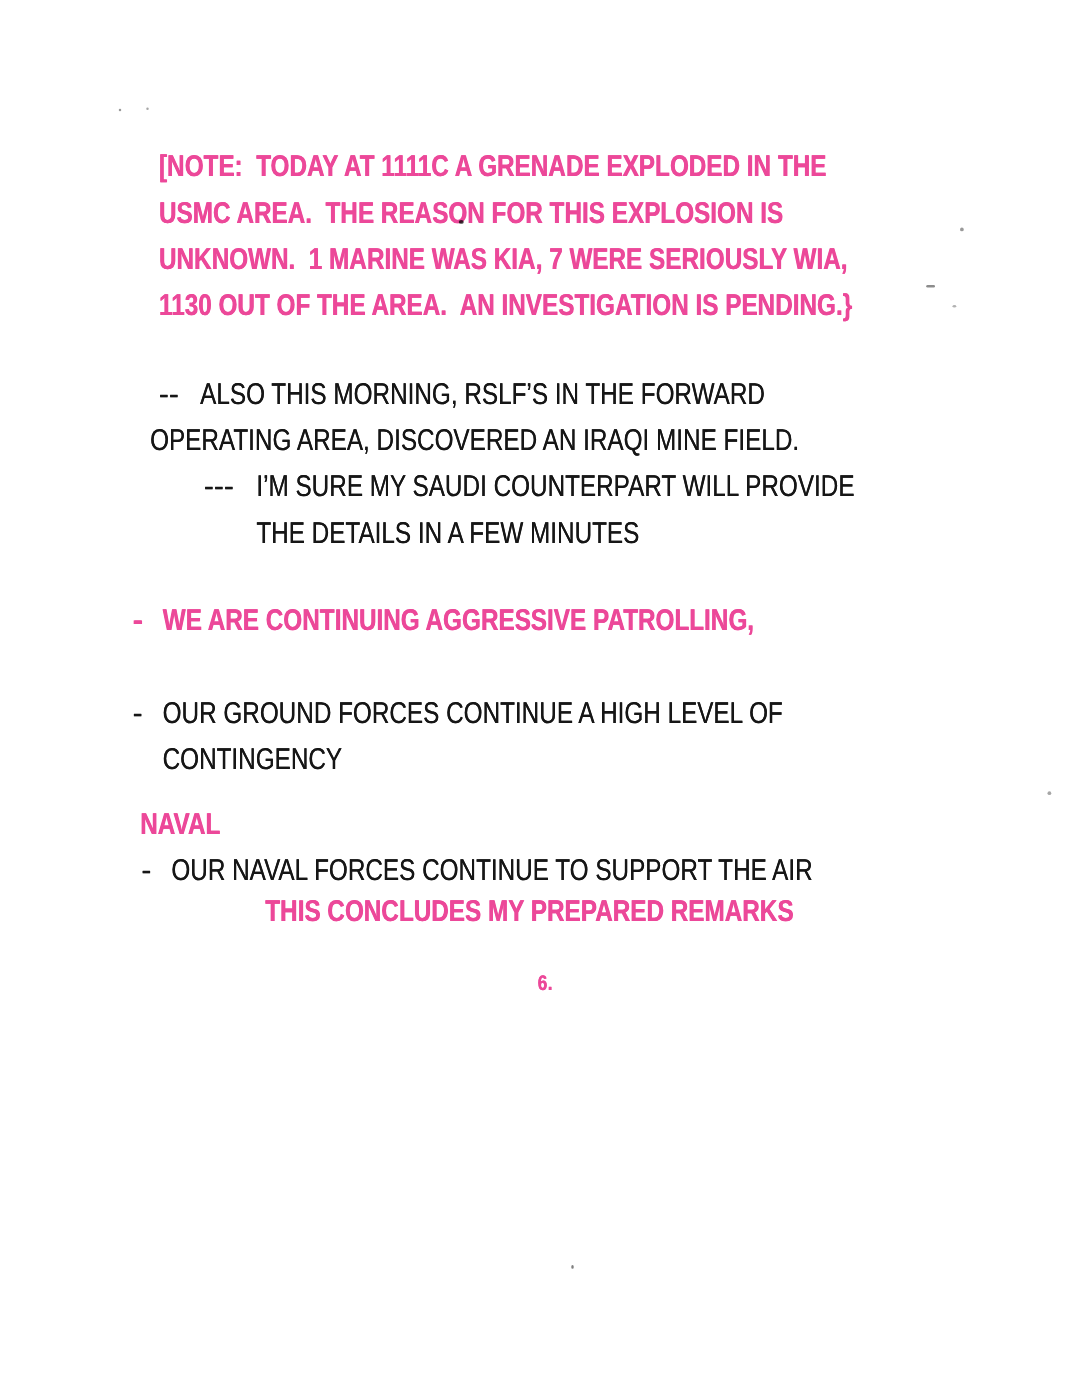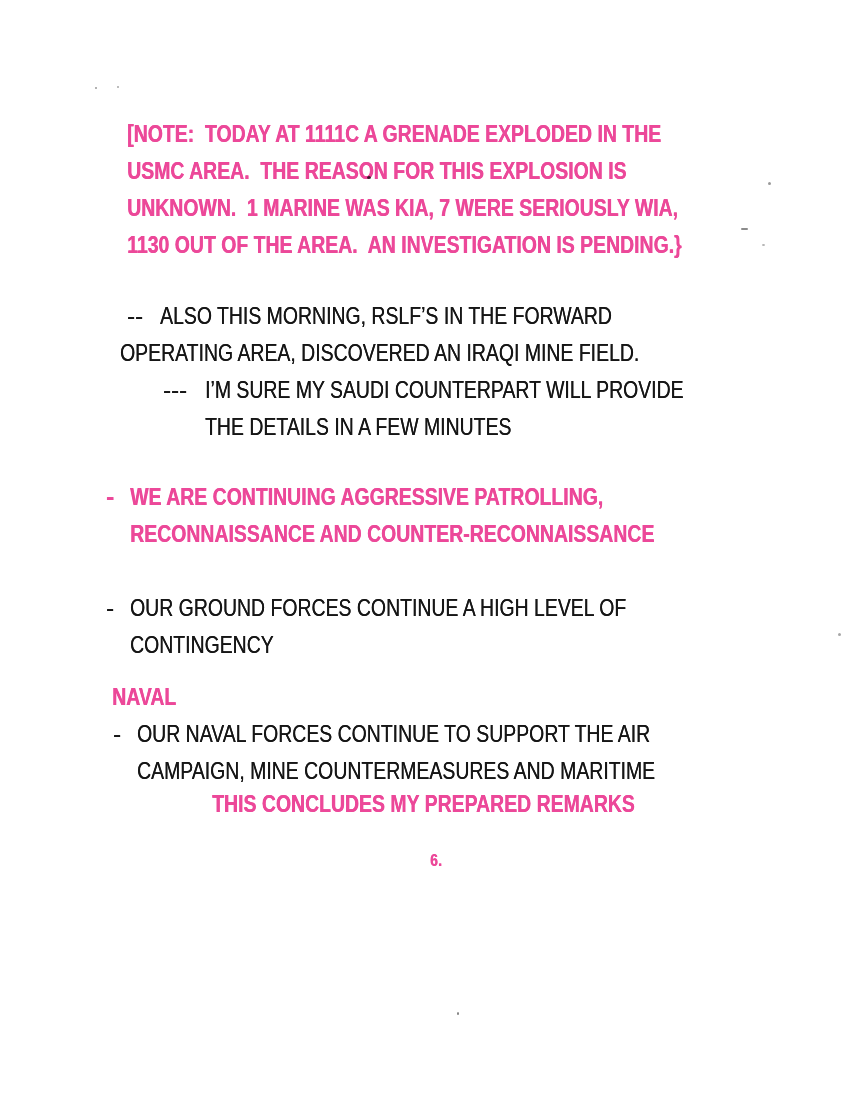--- a/index.html
+++ b/index.html
@@ -70,37 +70,35 @@
     <div class="line lvl3 reg">
       <span class="marker">---</span><span class="txt">I’M SURE MY SAUDI COUNTERPART WILL PROVIDE</span>
     </div>
     <div class="line cont3 reg"><span class="txt">THE DETAILS IN A FEW MINUTES</span></div>
   </section>
 
   <section id="block-patrol">
     <div class="line lvl1 bold">
       <span class="marker">-</span><span class="txt">WE ARE CONTINUING AGGRESSIVE PATROLLING,</span>
     </div>
-    <div class="line cont1 bold"><span class="txt">RECONNAISSANCE AND COUNTER-RECONNAISSANCE</span></div>
   </section>
 
   <section id="block-ground">
     <div class="line lvl1 reg">
       <span class="marker">-</span><span class="txt">OUR GROUND FORCES CONTINUE A HIGH LEVEL OF</span>
     </div>
     <div class="line cont1 reg"><span class="txt">CONTINGENCY</span></div>
   </section>
 
   <div id="heading-naval" class="line heading bold"><span class="txt">NAVAL</span></div>
 
   <section id="block-naval">
     <div class="line lvl1n reg">
       <span class="marker">-</span><span class="txt">OUR NAVAL FORCES CONTINUE TO SUPPORT THE AIR</span>
     </div>
-    <div class="line cont1n reg"><span class="txt">CAMPAIGN, MINE COUNTERMEASURES AND MARITIME</span></div>
   </section>
 
   <div id="conclusion-line" class="line conclusion bold"><span class="txt">THIS CONCLUDES MY PREPARED REMARKS</span></div>
 
   <div id="footer" class="line pagenum bold"><span class="txt">6.</span></div>
 
   <div class="speck" style="left:95px;  top:87px;  width:2px; height:2px; opacity:.40;"></div>
   <div class="speck" style="left:117px; top:86px;  width:2px; height:2px; opacity:.35;"></div>
   <div class="speck" style="left:367px; top:176px; width:4px; height:3px; opacity:.75;"></div>
   <div class="speck" style="left:768px; top:182px; width:3px; height:3px; opacity:.40;"></div>

